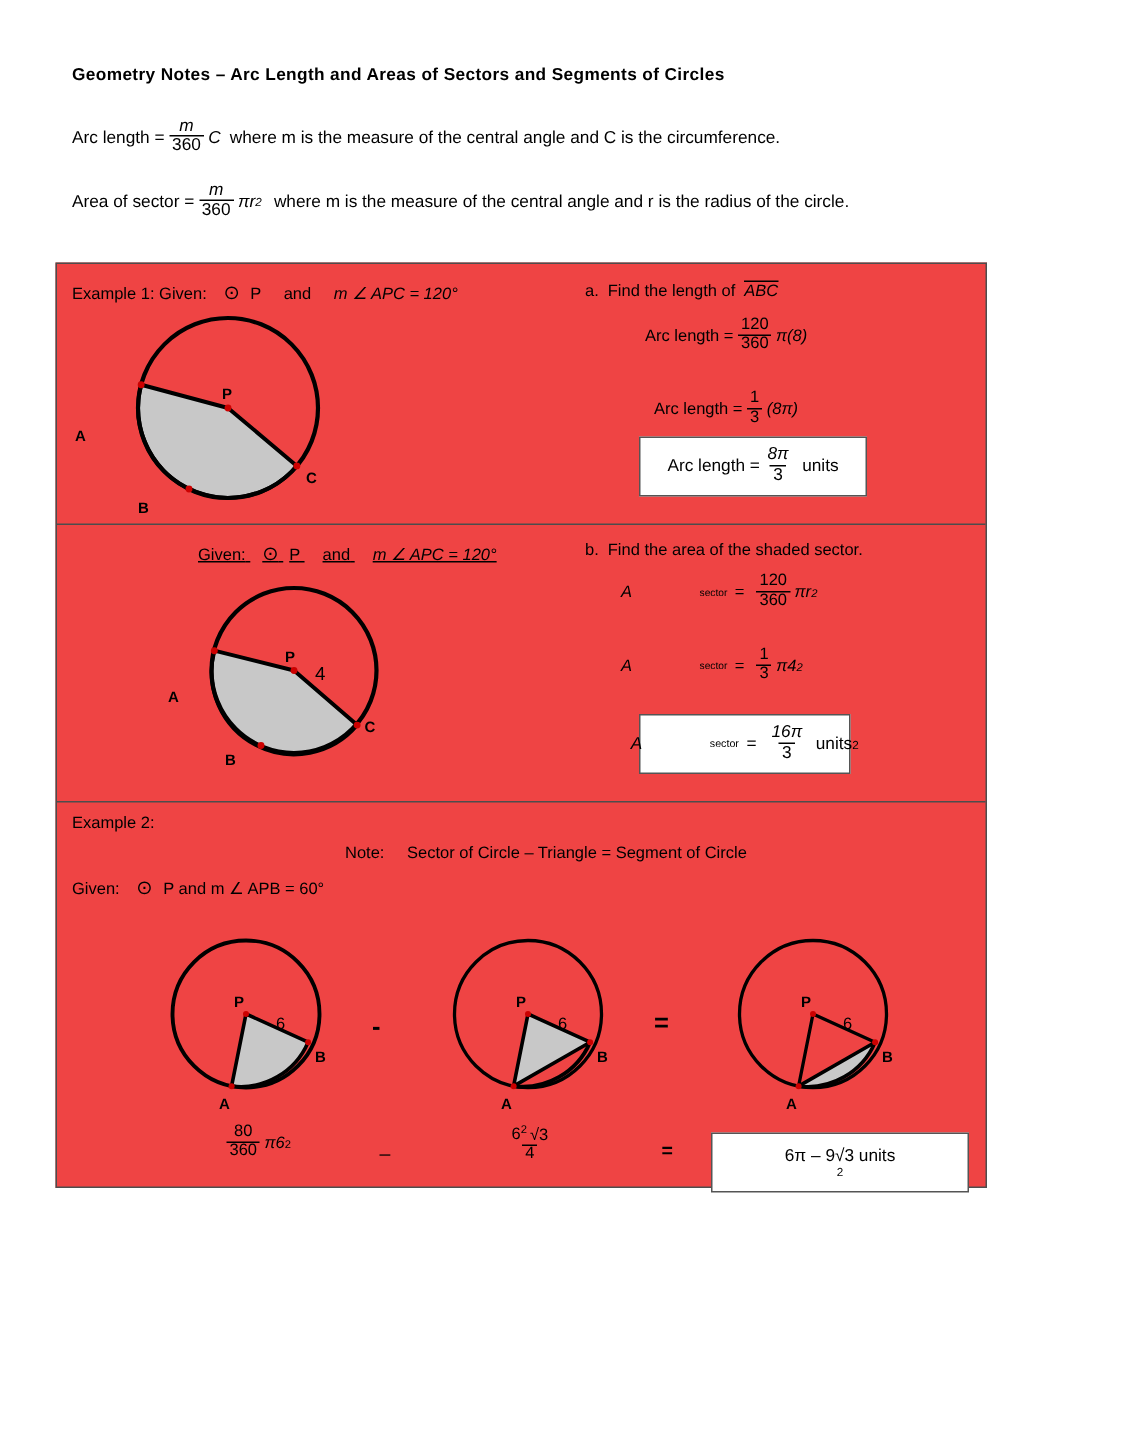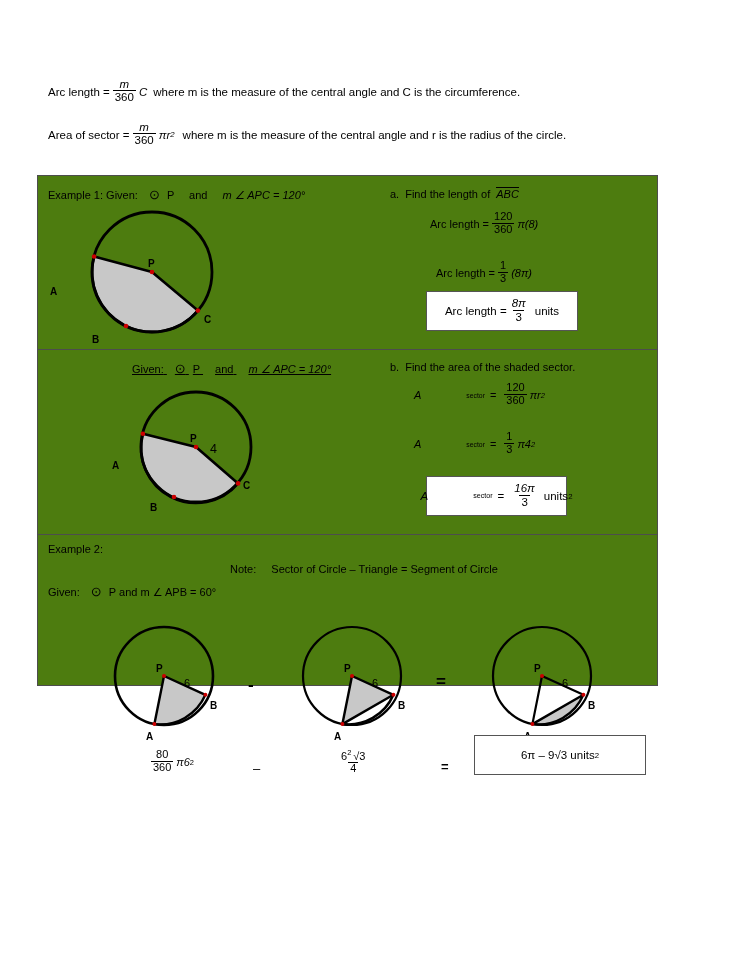--- a/index.html
+++ b/index.html
@@ -63,24 +63,24 @@
   .ital { font-style: italic; }
   .sup { font-size: 0.68em; vertical-align: super; }
   .sub { font-size: 0.62em; vertical-align: sub; margin-left: 45px; }
 
   
   .table {
     position: absolute;
     left: 37px;
     top: 175px;
     width: 621px;
-    height: 511px;
+    height: 617px;
     border: 1.5px solid #4d4d4d;
     box-sizing: border-box;
-    background: #4d7c0f;
+    background: #ef4444;
   }
   .row {
     position: absolute;
     left: 0;
     width: 100%;
     box-sizing: border-box;
   }
   .row.r1 { top: 0;     height: 174px; border-bottom: 1.5px solid #4d4d4d; }
   .row.r2 { top: 174px; height: 185px; border-bottom: 1.5px solid #4d4d4d; }
   .row.r3 { top: 359px; height: 256px; }
@@ -125,20 +125,21 @@
     position: absolute;
     font-weight: bold;
     font-size: 17px;
   }
 </style>
 </head>
 <body>
 
 <div class="page">
 
+  <div class="doc-title">Geometry Notes – Arc Length and Areas of Sectors and Segments of Circles</div>
 
   <div class="formula-line l1">
     <span>Arc length =</span>
     <span class="frac">
       <span class="num ital">m</span>
       <span class="den">360</span>
     </span>
     <span class="ital" style="margin-right:6px">C</span>
     <span>where m is the measure of the central angle and C is the circumference.</span>
   </div>
@@ -362,20 +363,20 @@
         <span class="frac">
           <span class="num">
             <span>6</span><span class="sup">2</span><span style="margin-left:2px;">√3</span>
           </span>
           <span class="den">4</span>
         </span>
       </div>
 
       <div class="t" style="left:403px; top:224px; font-size:13px; font-weight:bold;">=</div>
 
-      <div class="boxans" style="left:436px; top:200px; width:172px; height:40px;">
+      <div class="boxans" style="left:436px; top:220px; width:172px; height:40px;flex-direction:column;">
         <span>6π – 9√3  units</span>
         <span class="sup">2</span>
       </div>
     </div>
 
   </div>
 </div>
 
 </body></html>

